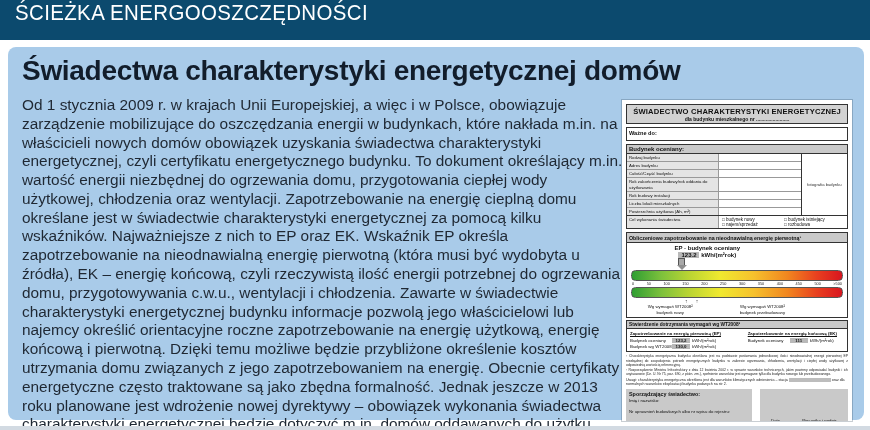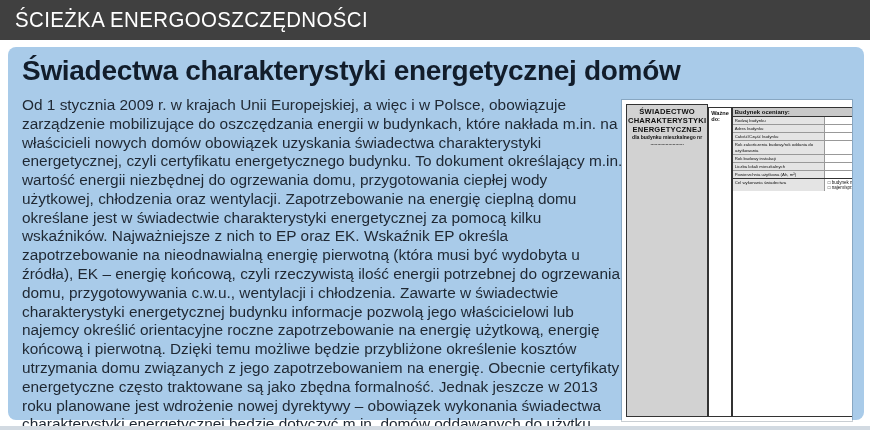--- a/index.html
+++ b/index.html
@@ -3,21 +3,21 @@
 <meta charset="utf-8">
 <style>
   html,body{margin:0;padding:0;}
   body{
     width:870px;height:430px;position:relative;overflow:hidden;
     background:#ffffff;font-family:"Liberation Sans",sans-serif;
   }
   
   .kicker-bar{
     position:absolute;left:0;top:0;width:870px;height:40px;
-    background:#404040;display:flex;align-items:center;box-sizing:border-box;
+    background:#0c4a6e;display:flex;align-items:flex-start;box-sizing:border-box;
     padding-left:15px;
   }
   .kicker-text{
     color:#ffffff;font-size:22px;letter-spacing:.4px;
     transform:scaleX(.93);transform-origin:left center;white-space:nowrap;
   }
   
   .panel{
     position:absolute;left:8px;top:47px;width:856px;height:373px;
     background:#a9cbe9;box-sizing:border-box;padding:5px 14px;border-radius:8px;
@@ -29,21 +29,21 @@
   .body-text{
     width:601px;font-size:15.4px;line-height:1.22;color:#1f2833;
     text-align:left;
   }
   .bottom-strip{position:absolute;left:0;top:426px;width:870px;height:4px;background:#d2dae2;}
 
   
   .cert{
     position:absolute;left:622px;top:100px;width:230px;height:321px;
     background:#ffffff;box-shadow:0 0 0 1px rgba(40,60,80,.25);
-    box-sizing:border-box;padding:4px;display:flex;flex-direction:row;
+    box-sizing:border-box;padding:4px;display:flex;flex-direction:column;
     color:#101010;overflow:hidden;
   }
   .cert-header{border:1px solid #333;background:#d2d2d2;text-align:center;padding:2px 1px 1px;}
   .cert-title{font-size:7.6px;font-weight:bold;letter-spacing:.2px;}
   .cert-subtitle{font-size:5px;font-weight:bold;}
   .valid-box{border:1px solid #333;margin-top:3px;padding:2px 2px 4px;font-size:5.6px;font-weight:bold;}
 
   .b-table{border:1px solid #333;margin-top:3px;}
   .b-title{background:#c9c9c9;font-weight:bold;font-size:6px;padding:1px 2px;border-bottom:1px solid #333;}
   .b-grid{display:flex;}

